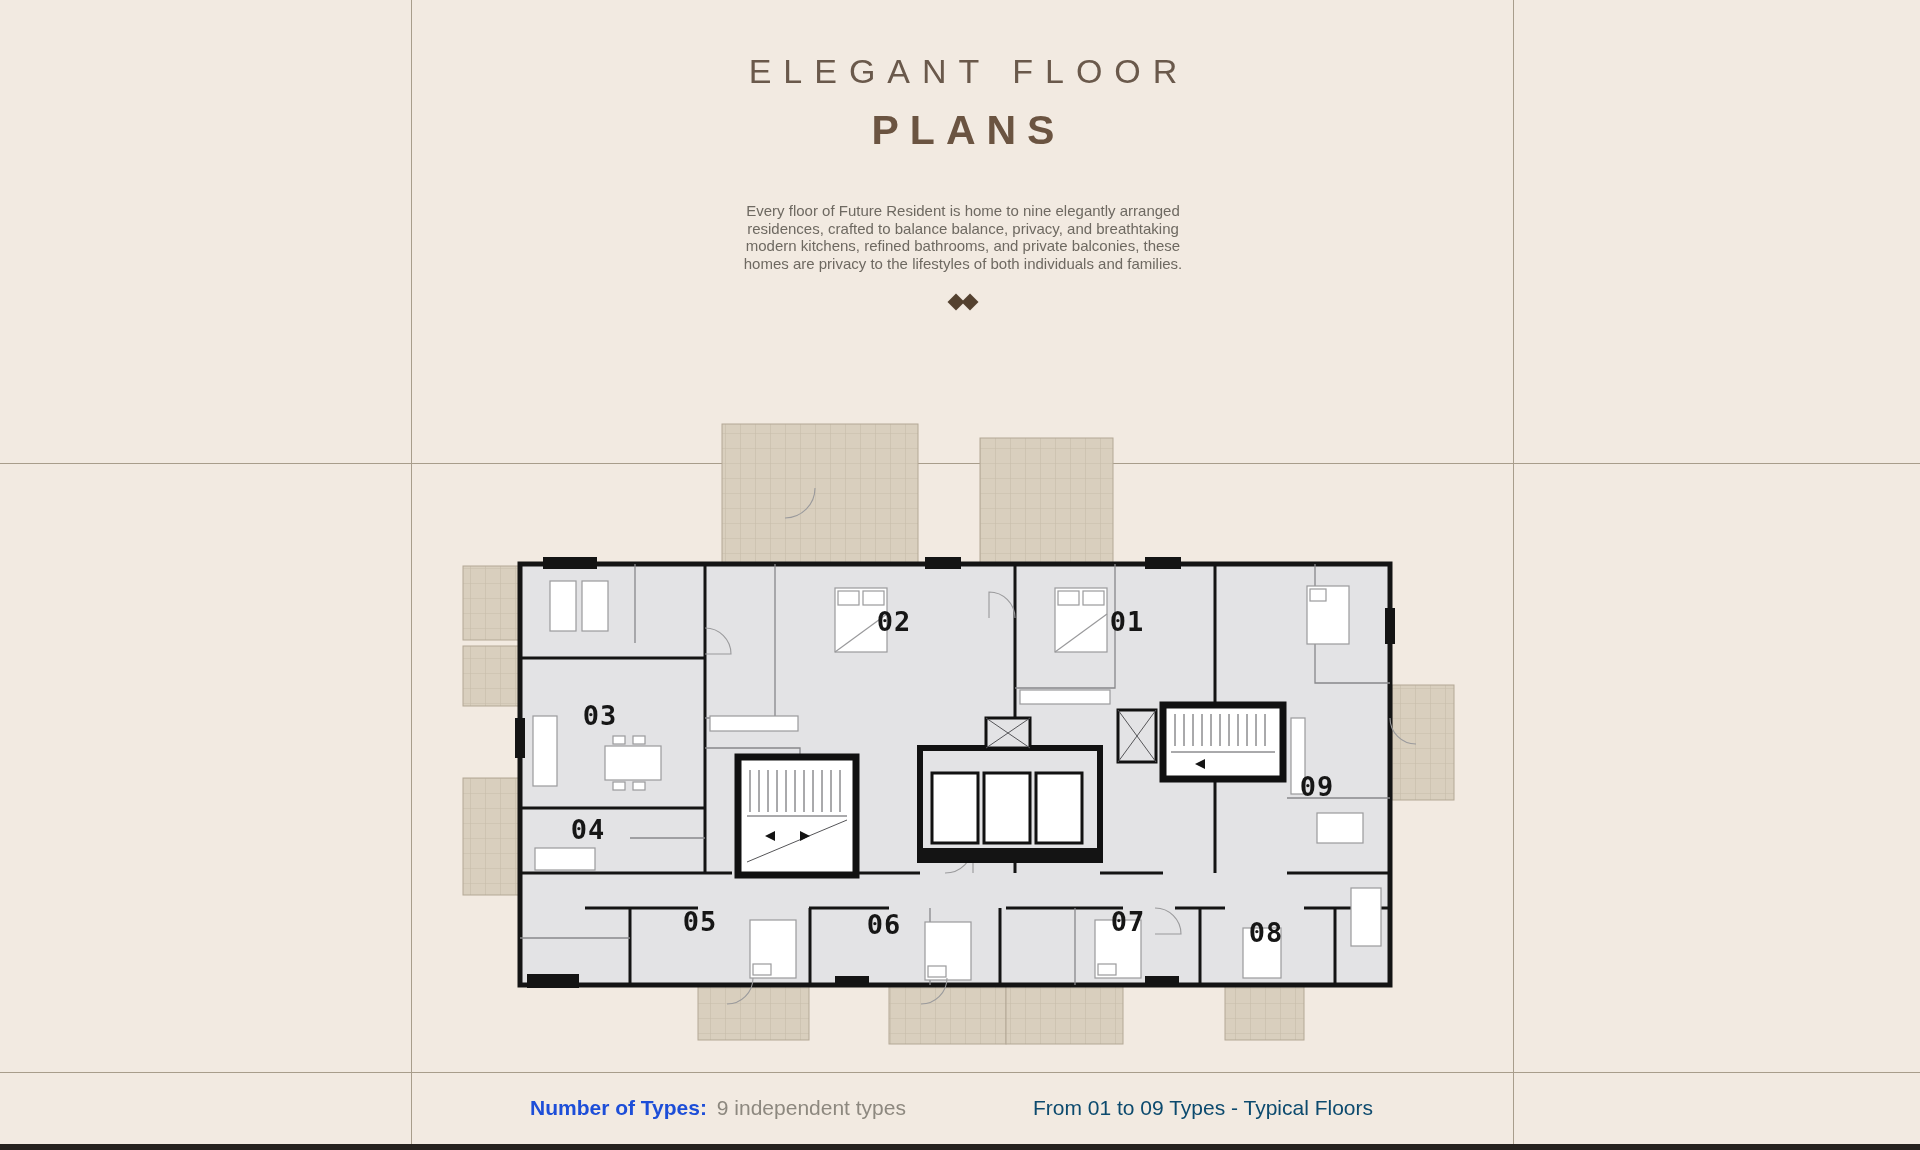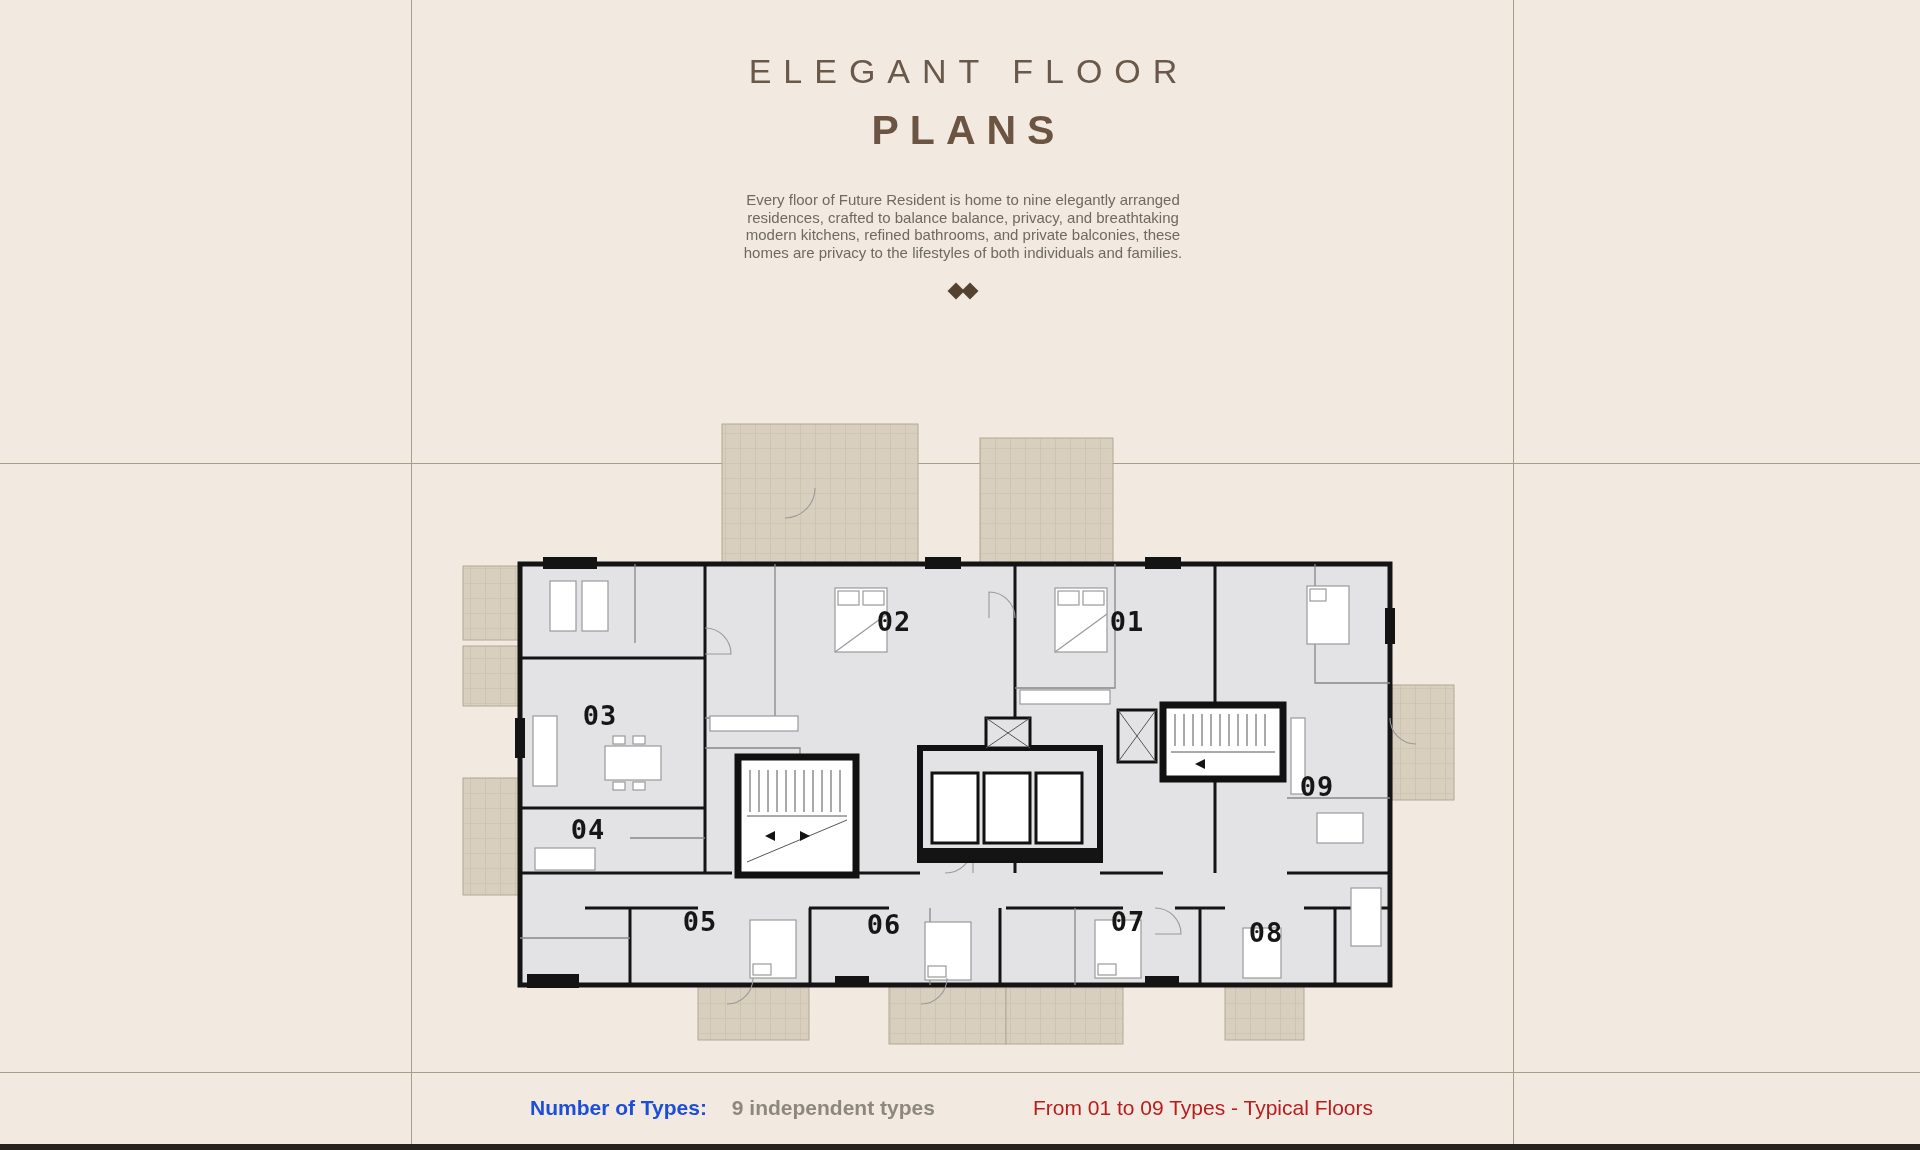--- a/index.html
+++ b/index.html
@@ -28,21 +28,21 @@
     display:block;margin-top:52px;
     font-size:34px;font-weight:500;letter-spacing:12px;
     color:#6a594b;text-indent:12px;
   }
   .title-2{
     display:block;margin-top:16px;
     font-size:41px;font-weight:700;letter-spacing:11px;
     color:#6b5441;text-indent:11px;
   }
   .desc{
-    margin:37px auto 0;
+    margin:48px auto 0;
     font-size:15px;line-height:17.6px;
     color:#6e6961;
   }
   .desc span{display:block;}
   .ornament{margin-top:22px;height:18px;line-height:18px;}
   .ornament .d{
     display:inline-block;width:12px;height:12px;background:#54412f;
     transform:rotate(45deg);margin:0 1px;
   }
 
@@ -51,22 +51,22 @@
   .plan-wrap svg{display:block;}
   .unit-label{
     font-family:"DejaVu Sans Mono", monospace;
     font-weight:bold;font-size:27px;fill:#161616;
     text-anchor:middle;letter-spacing:1px;
   }
 
   
   .meta-left{position:absolute;left:530px;top:1096px;font-size:21px;white-space:nowrap;}
   .meta-left .bold{font-weight:700;color:#1d4ed8;}
-  .meta-left .light{font-weight:700;color:#8d887f;margin-left:19px;}
-  .meta-right{position:absolute;left:1033px;top:1096px;font-size:21px;font-weight:400;color:#b91c1c;white-space:nowrap;}
+  .meta-left .light{font-weight:400;color:#8d887f;margin-left:4px;}
+  .meta-right{position:absolute;left:1033px;top:1096px;font-size:21px;font-weight:400;color:#0c4a6e;white-space:nowrap;}
 </style>
 </head>
 <body>
 
 <div class="page">
 
   <div class="vline left"></div>
   <div class="vline right"></div>
   <div class="hline upper"></div>
   <div class="hline lower"></div>

